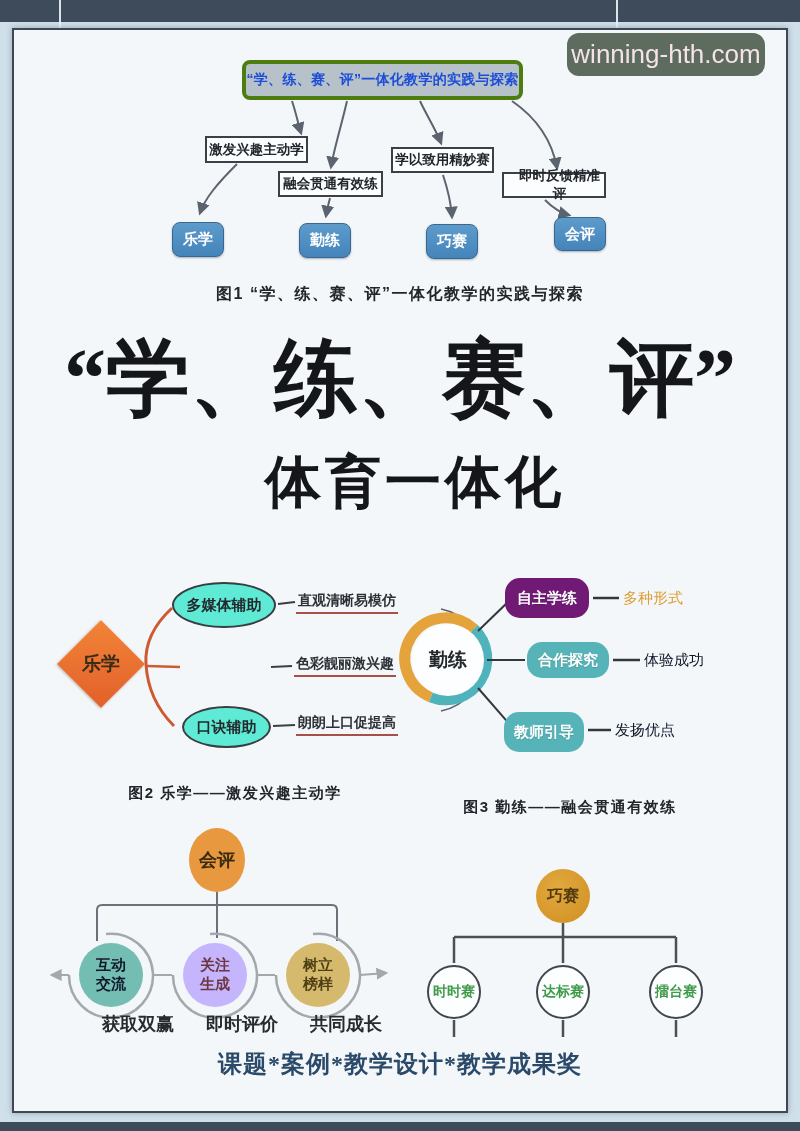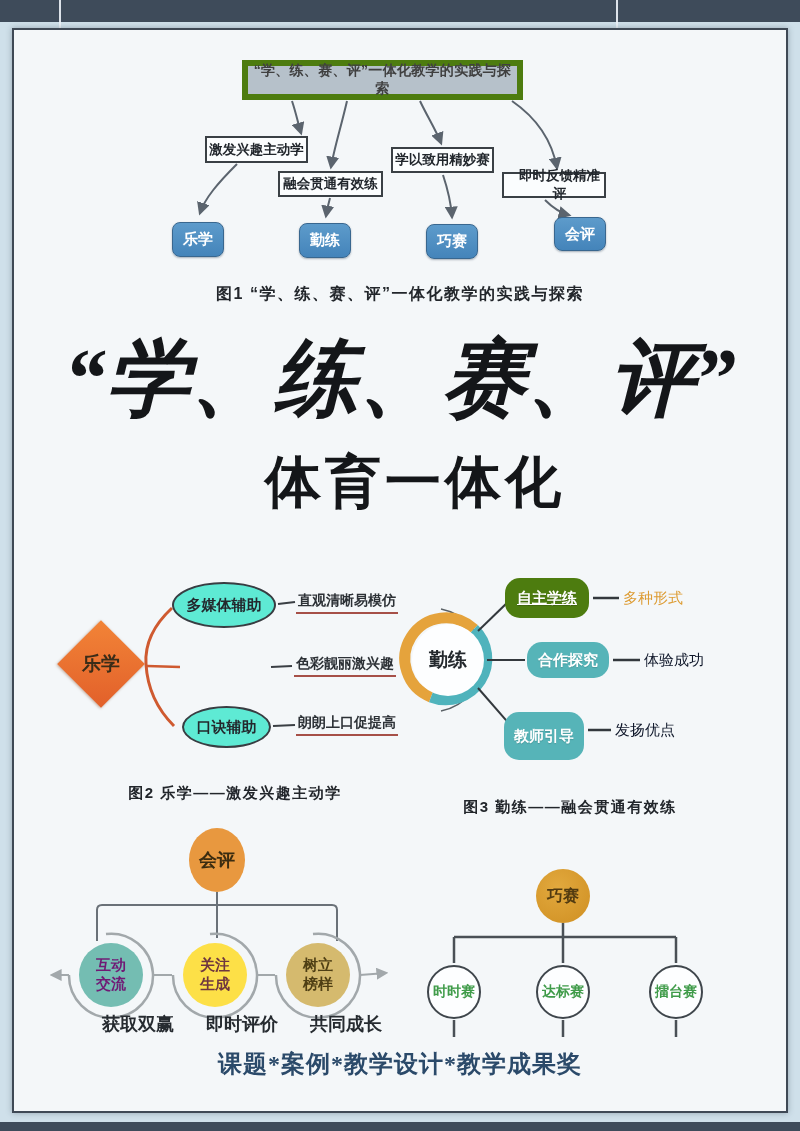--- a/index.html
+++ b/index.html
@@ -7,65 +7,68 @@
   .canvas{position:relative;width:800px;height:1131px;background:#cfe0ea;overflow:hidden;}
   .bar{position:absolute;left:0;width:800px;background:#3e4b5a;}
   .bar.top{top:0;height:22px;}
   .bar.bottom{top:1122px;height:9px;}
   .scanline{position:absolute;width:2px;background:rgba(238,244,249,.9);}
   .page{position:absolute;left:12px;top:28px;width:776px;height:1085px;background:#f4f7f9;border:2px solid #3f4955;box-sizing:border-box;box-shadow:0 0 6px rgba(40,55,70,.35);}
   .wm{position:absolute;left:567px;top:33px;width:198px;height:43px;background:#5d6c5f;border-radius:12px;color:#f5e3e6;font-size:26px;display:flex;align-items:center;justify-content:center;z-index:6;}
   svg.lines{position:absolute;left:0;top:0;z-index:1;}
   .node{position:absolute;box-sizing:border-box;display:flex;align-items:center;justify-content:center;text-align:center;z-index:2;}
   
-  .titlebox{background:#b6c1ca;border:6px solid #4d7c0f;border-radius:0;font-weight:bold;font-size:14px;color:#404040;letter-spacing:.3px;}
+  .titlebox{background:#b6c1ca;border:4px solid #4d7c0f;border-radius:8px;font-weight:bold;font-size:14px;color:#1d4ed8;letter-spacing:.3px;}
   .whitebox{background:#fbfdfe;border:2px solid #3a4045;font-weight:bold;font-size:13.5px;color:#22272d;}
   .bluebox{background:linear-gradient(#5d9bcb,#4484ba);border:1px solid #39678f;border-radius:8px;color:#fff;font-weight:bold;font-size:15px;box-shadow:0 1px 2px rgba(50,70,90,.4);}
   .caption{position:absolute;z-index:2;text-align:center;font-weight:bold;font-size:15px;color:#22262b;letter-spacing:1.5px;}
   
   .headline{position:absolute;left:12px;width:776px;text-align:center;z-index:2;color:#141619;
     font-family:"Liberation Serif","DejaVu Serif",serif;font-weight:bold;}
   
   .diamond{position:absolute;left:70px;top:633px;width:62px;height:62px;background:linear-gradient(135deg,#f28437,#e2602a);transform:rotate(45deg);z-index:2;box-shadow:0 1px 3px rgba(120,60,20,.4);}
   .diamond span{position:absolute;inset:0;display:flex;align-items:center;justify-content:center;transform:rotate(-45deg);font-weight:bold;font-size:19px;color:#3a2c18;}
   .ellipse{background:#5eead4;border:2px solid #383d42;border-radius:50%;font-weight:bold;font-size:15px;color:#23282d;}
   .note2{position:absolute;z-index:2;font-weight:bold;font-size:14px;color:#2c3136;border-bottom:2.5px solid #a65048;padding-bottom:2px;text-align:center;}
   
   .ringcenter{background:#fdfeff;border-radius:50%;font-weight:bold;font-size:19px;color:#23282d;}
   .rnode{border-radius:15px;color:#fff;font-weight:bold;font-size:15px;text-shadow:0 1px 1px rgba(0,0,0,.15);}
-  .rnode.gold{background:#4d7c0f;text-decoration:underline;}
+  .rnode.gold{background:#701a75;}
   .rnode.teal{background:#56b4b8;}
   .note3{position:absolute;z-index:2;font-weight:normal;font-size:15px;}
   .note3.gold{color:#dd9c33;}
   .note3.teal{color:#0f172a;}
   
   .oval-root{background:#e8983f;border-radius:50%;font-weight:bold;font-size:18px;color:#3b2c10;}
   .fcirc{border-radius:50%;font-weight:bold;font-size:15px;line-height:1.25;box-shadow:0 0 0 4px #f4f7f9;}
-  .fcirc.teal{background:#74bdb2;color:#701a75;}
-  .fcirc.pink{background:#fde047;color:#6e3640;}
+  .fcirc.teal{background:#74bdb2;color:#0f172a;}
+  .fcirc.pink{background:#c4b5fd;color:#6e3640;}
   .fcirc.tan{background:#d5ba6e;color:#4f3f14;}
   .flabel{position:absolute;z-index:2;font-weight:bold;font-size:18px;color:#262b30;text-align:center;width:90px;}
   
   .gcirc-root{background:radial-gradient(circle at 40% 35%,#e2a93e,#cf8f22);border-radius:50%;font-weight:bold;font-size:16px;color:#513a10;}
   .gcirc{background:#fdfeff;border:2.5px solid #3f464c;border-radius:50%;font-weight:bold;font-size:14px;color:#3f9b49;}
   .footer{position:absolute;left:12px;top:1048px;width:776px;text-align:center;z-index:2;
     font-family:"Liberation Serif","DejaVu Serif",serif;font-weight:bold;font-size:24px;color:#2b4a6a;letter-spacing:1px;}
 </style>
 </head>
 <body>
 
 <div class="canvas">
 
   <div class="bar top"></div>
   <div class="bar bottom"></div>
   <div class="scanline" style="left:59px;top:0;height:30px;"></div>
   <div class="scanline" style="left:616px;top:0;height:34px;"></div>
 
   <div class="page"></div>
 
+  <div class="wm">
+    <span>winning-hth.com</span>
+  </div>
 
   <svg class="lines" width="800" height="1131" viewBox="0 0 800 1131">
     <defs>
       <marker id="arr" viewBox="0 0 10 10" refX="8" refY="5" markerWidth="6.5" markerHeight="6.5" orient="auto-start-reverse">
         <path d="M0,0 L10,5 L0,10 z" fill="#5b646e"></path>
       </marker>
       <marker id="arrg" viewBox="0 0 10 10" refX="8" refY="5" markerWidth="6" markerHeight="6" orient="auto-start-reverse">
         <path d="M0,0 L10,5 L0,10 z" fill="#a2a8ab"></path>
       </marker>
     </defs>
@@ -132,37 +135,37 @@
   <div class="node whitebox" style="left:391px;top:147px;width:103px;height:26px;">学以致用精妙赛</div>
   <div class="node whitebox" style="left:502px;top:172px;width:104px;height:26px;padding-left:11px;">即时反馈精准评</div>
 
   <div class="node bluebox" style="left:172px;top:222px;width:52px;height:35px;">乐学</div>
   <div class="node bluebox" style="left:299px;top:223px;width:52px;height:35px;">勤练</div>
   <div class="node bluebox" style="left:426px;top:224px;width:52px;height:35px;">巧赛</div>
   <div class="node bluebox" style="left:554px;top:217px;width:52px;height:34px;">会评</div>
 
   <div class="caption" style="left:12px;top:284px;width:776px;font-size:16px;">图1  “学、练、赛、评”一体化教学的实践与探索</div>
 
-  <div class="headline" style="top:324px;font-size:84px;line-height:1.3;font-style:italic;">“学、练、赛、评”</div>
+  <div class="headline" style="top:324px;font-size:84px;line-height:1.3;">“学、练、赛、评”</div>
   <div class="headline" style="top:452px;font-size:56px;letter-spacing:4px;line-height:1.1;padding-left:15px;">体育一体化</div>
 
   <div class="diamond">
     <span>乐学</span>
   </div>
   <div class="node ellipse" style="left:172px;top:582px;width:104px;height:46px;">多媒体辅助</div>
   <div class="node ellipse" style="left:182px;top:706px;width:89px;height:42px;">口诀辅助</div>
   <div class="note2" style="left:296px;top:592px;width:102px;">直观清晰易模仿</div>
   <div class="note2" style="left:294px;top:655px;width:102px;">色彩靓丽激兴趣</div>
   <div class="note2" style="left:296px;top:714px;width:102px;">朗朗上口促提高</div>
   <div class="caption" style="left:55px;top:784px;width:360px;">图2  乐学——激发兴趣主动学</div>
 
   <div class="node ringcenter" style="left:412px;top:624px;width:72px;height:72px;">勤练</div>
   <div class="node rnode gold" style="left:505px;top:578px;width:84px;height:40px;">自主学练</div>
   <div class="node rnode teal" style="left:527px;top:642px;width:82px;height:36px;">合作探究</div>
-  <div class="node rnode teal" style="left:504px;top:712px;width:80px;height:48px;">教师引导</div>
+  <div class="node rnode teal" style="left:504px;top:712px;width:80px;height:40px;">教师引导</div>
   <div class="note3 gold" style="left:623px;top:589px;">多种形式</div>
   <div class="note3 teal" style="left:644px;top:651px;">体验成功</div>
   <div class="note3 teal" style="left:615px;top:721px;">发扬优点</div>
   <div class="caption" style="left:415px;top:798px;width:310px;">图3  勤练——融会贯通有效练</div>
 
   <div class="node oval-root" style="left:189px;top:828px;width:56px;height:64px;">会评</div>
   <div class="node fcirc teal" style="left:79px;top:943px;width:64px;height:64px;">
     <div>
       <div>互动</div>
       <div>交流</div>

